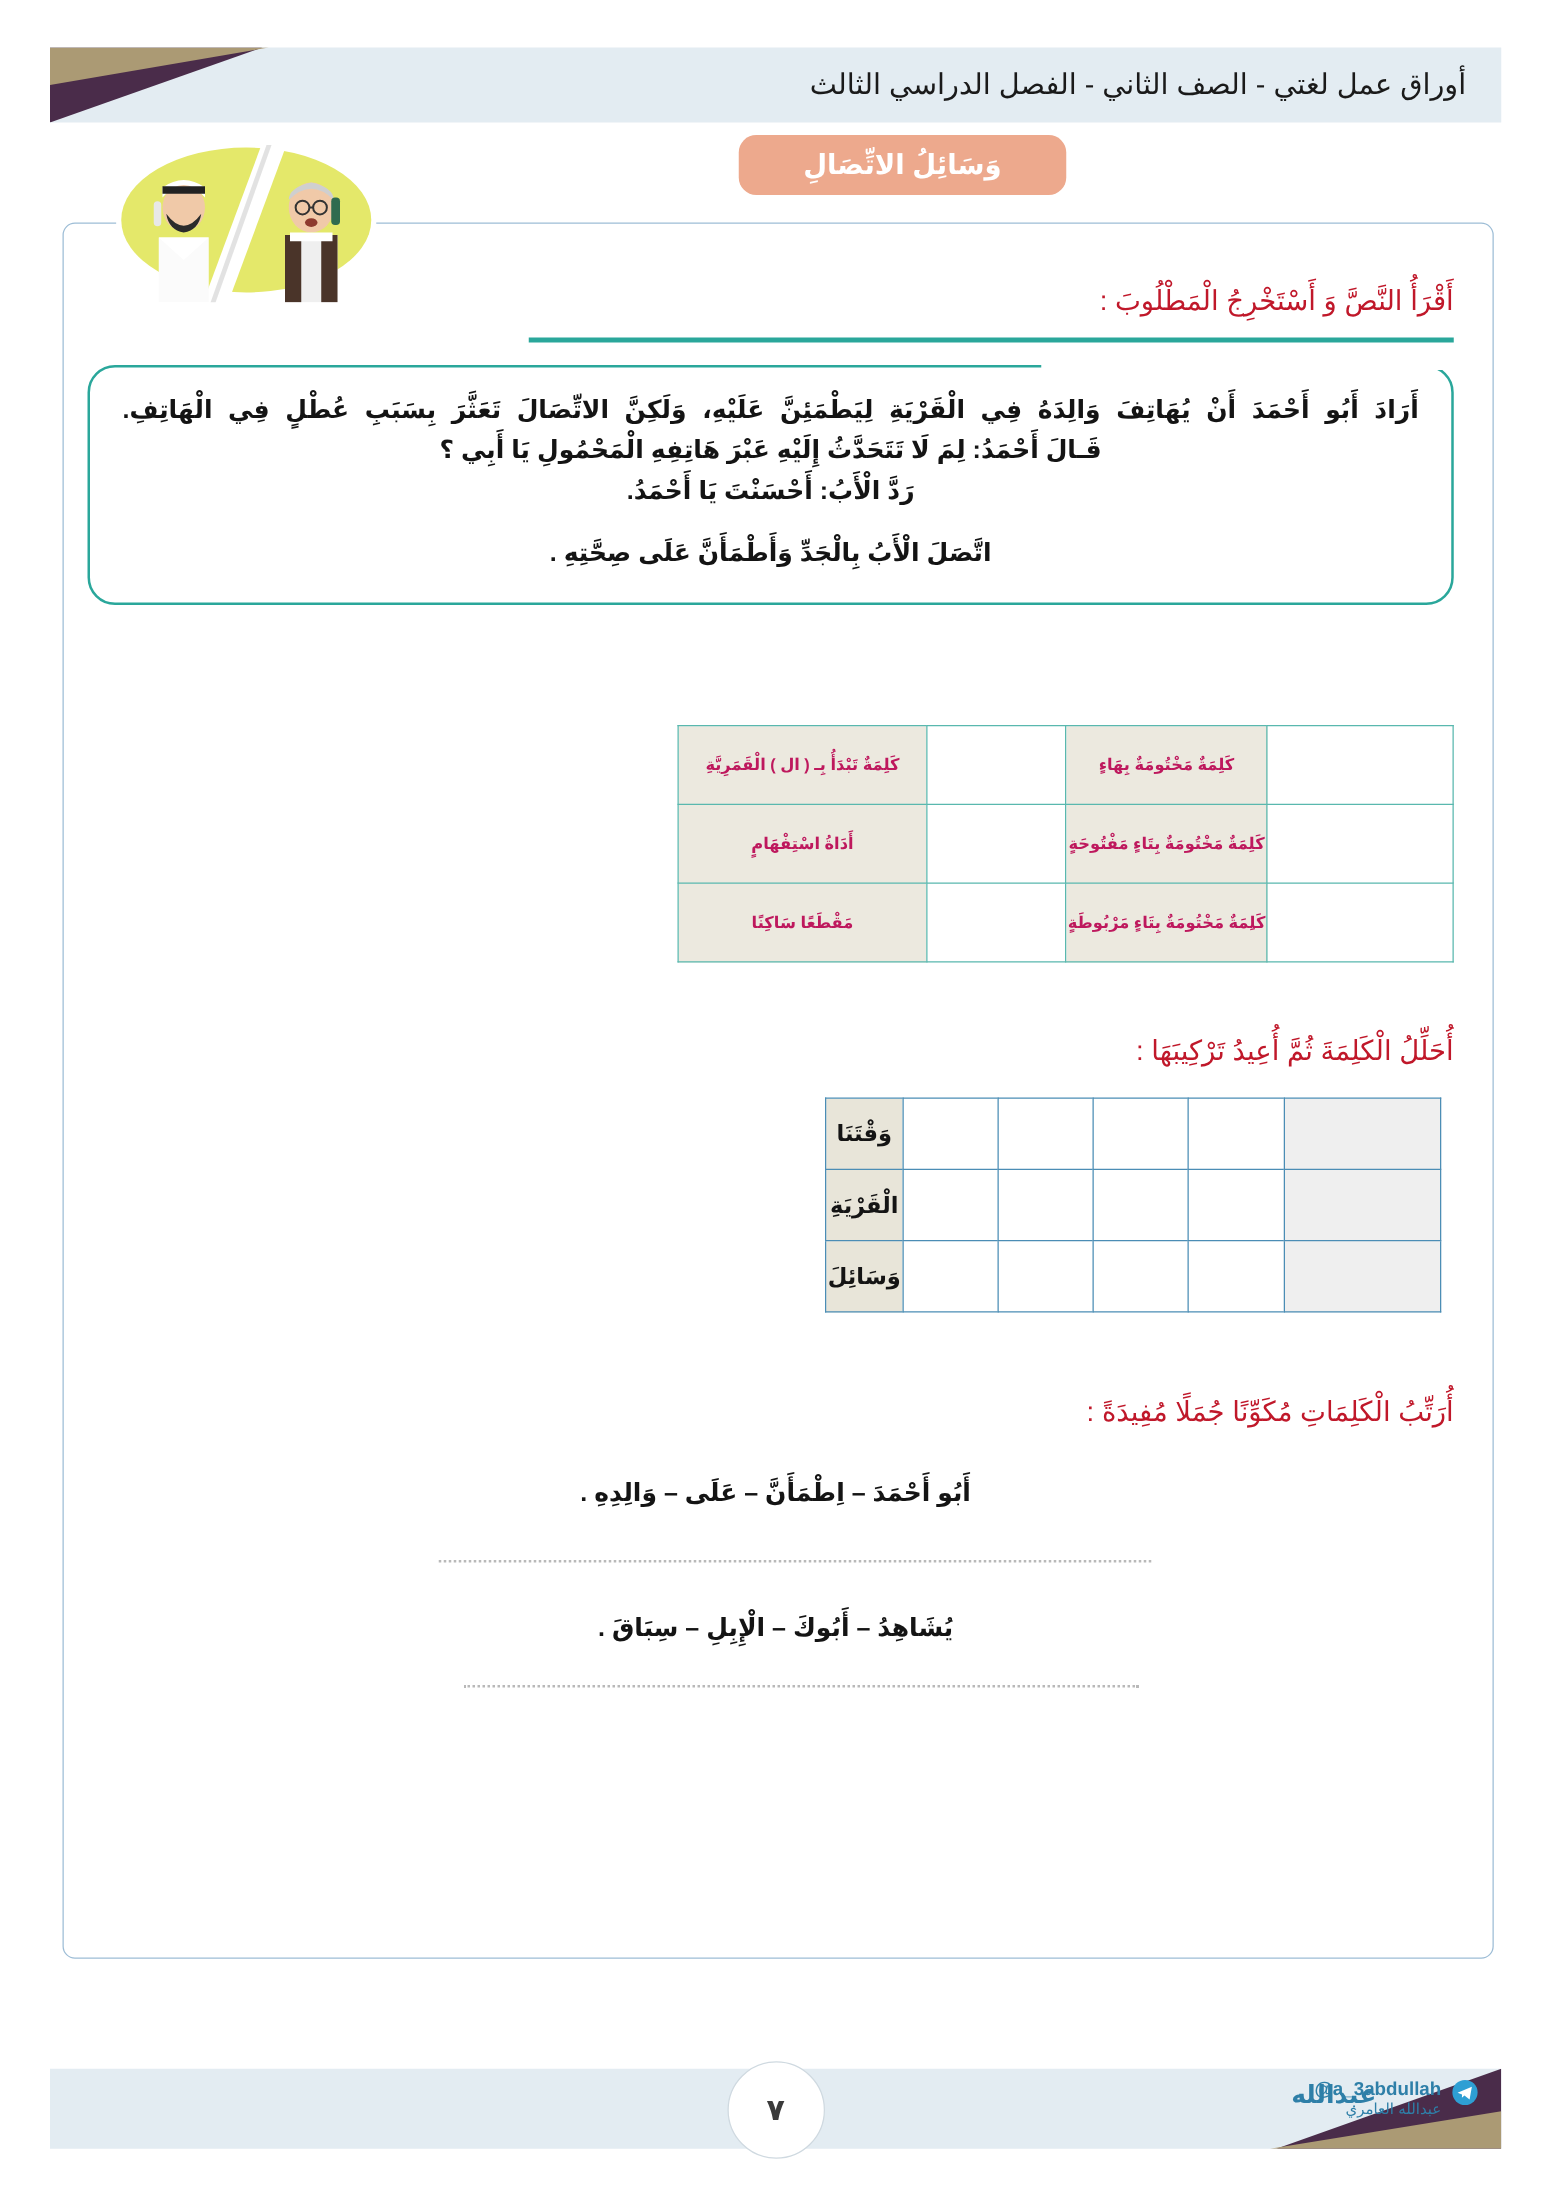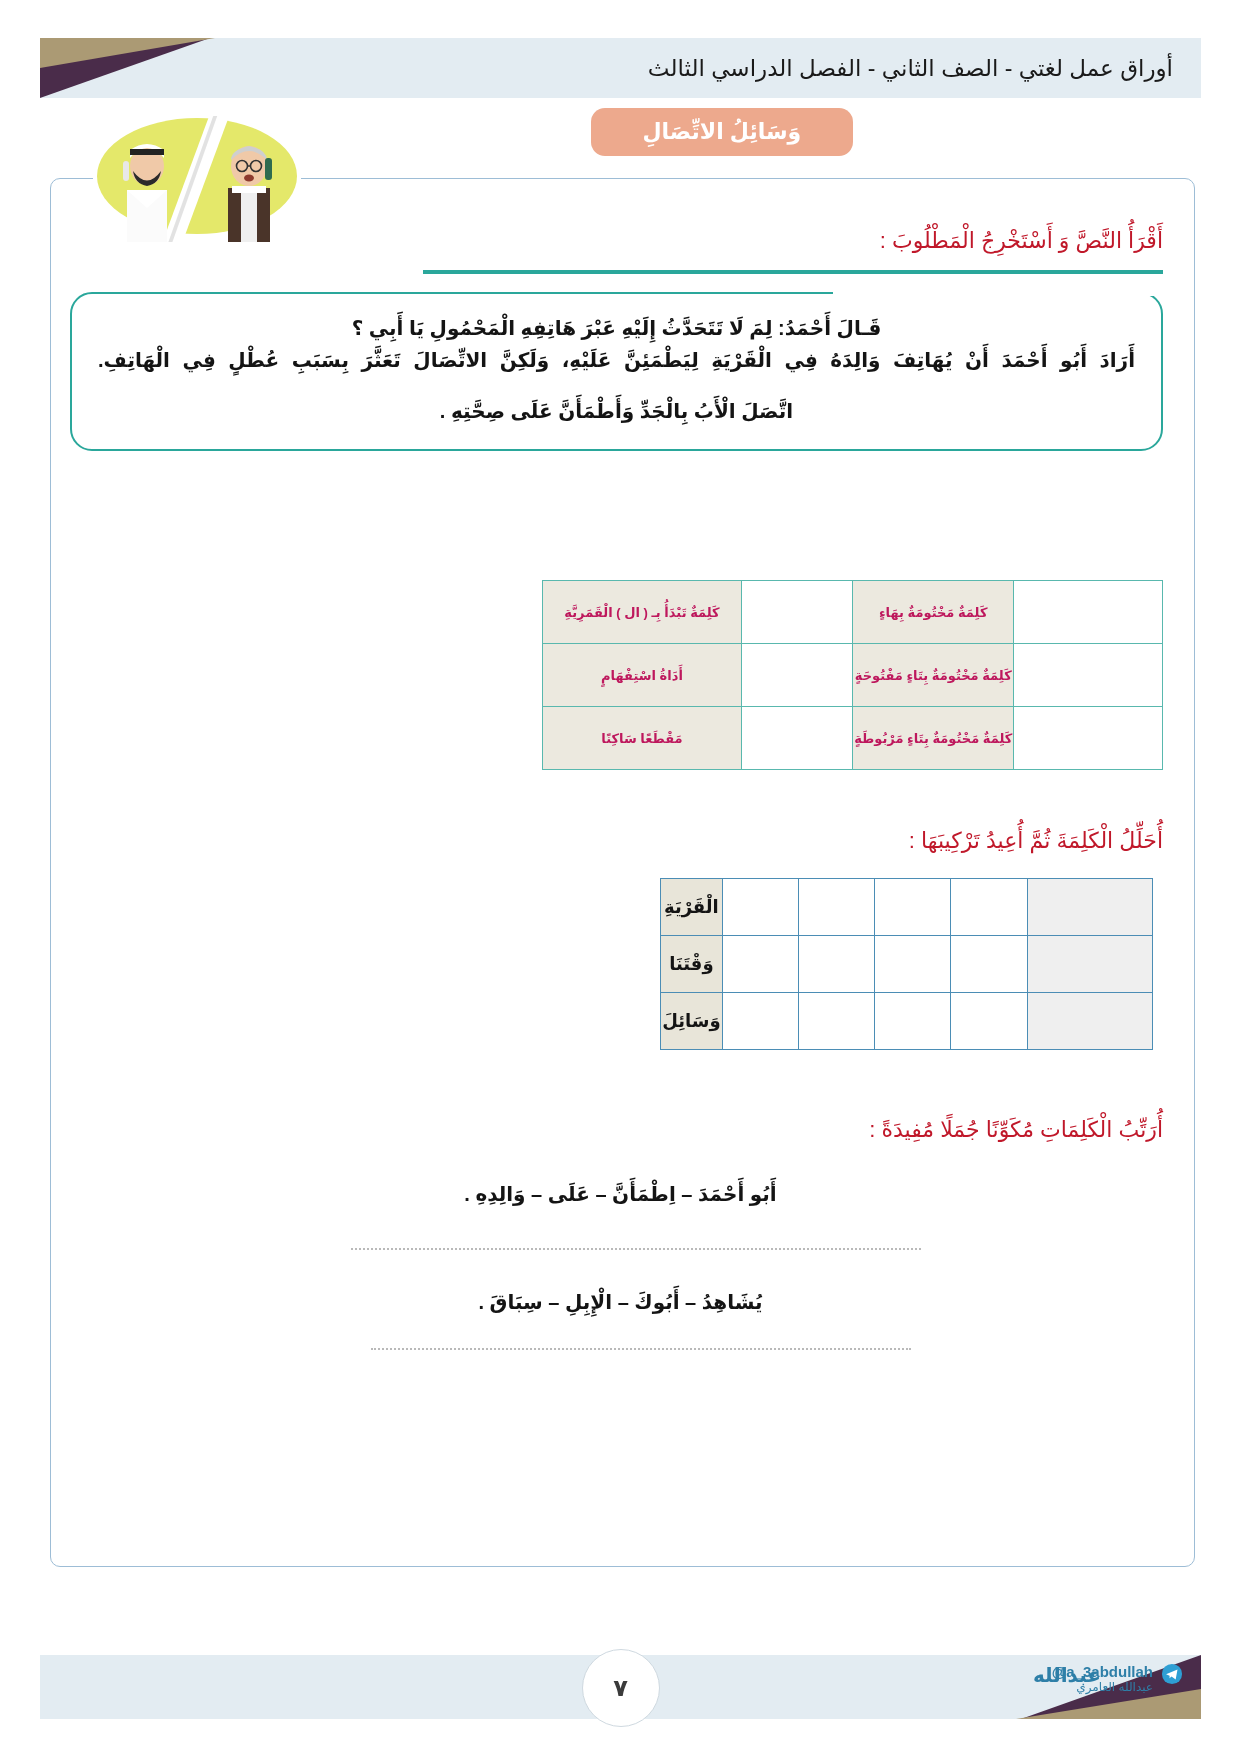--- a/index.html
+++ b/index.html
@@ -314,22 +314,23 @@
         <path d="M34 74 L54 92 L74 74 Z" fill="#ffffff"></path>
       </g>
     </svg>
   </div>
 
   <div class="sect-head" id="head-read">أَقْرَأُ النَّصَّ وَ أَسْتَخْرِجُ الْمَطْلُوبَ :</div>
 
   <div class="green-rule"></div>
 
   <div class="passage-box">
+    <div class="passage-line p-just">أَرَادَ أَبُو أَحْمَدَ أَنْ يُهَاتِفَ وَالِدَهُ فِي الْقَرْيَةِ لِيَطْمَئِنَّ عَلَيْهِ، وَلَكِنَّ الاتِّصَالَ تَعَثَّرَ بِسَبَبِ عُطْلٍ فِي الْهَاتِفِ.</div>
     <div class="passage-line p-center">قَـالَ أَحْمَدُ: لِمَ لَا تَتَحَدَّثُ إِلَيْهِ عَبْرَ هَاتِفِهِ الْمَحْمُولِ يَا أَبِي ؟</div>
-    <div class="passage-line p-just">أَرَادَ أَبُو أَحْمَدَ أَنْ يُهَاتِفَ وَالِدَهُ فِي الْقَرْيَةِ لِيَطْمَئِنَّ عَلَيْهِ، وَلَكِنَّ الاتِّصَالَ تَعَثَّرَ بِسَبَبِ عُطْلٍ فِي الْهَاتِفِ.</div>
+    <div class="passage-line p-center">رَدَّ الْأَبُ: أَحْسَنْتَ يَا أَحْمَدُ.</div>
     <div class="passage-line p-center p-gap">اتَّصَلَ الْأَبُ بِالْجَدِّ وَأَطْمَأَنَّ عَلَى صِحَّتِهِ .</div>
   </div>
   <div class="passage-top-cover"></div>
 
   <table class="table1">
     <tbody>
       <tr>
         <td class="t1-blank t1-c1"></td>
         <td class="t1-label t1-c2">كَلِمَةٌ مَخْتُومَةٌ بِهَاءٍ</td>
         <td class="t1-blank t1-c3"></td>
@@ -353,29 +354,29 @@
   <div class="sect-head" id="head-anal">أُحَلِّلُ الْكَلِمَةَ ثُمَّ أُعِيدُ تَرْكِيبَهَا :</div>
 
   <table class="table2">
     <tbody>
       <tr>
         <td class="t2-wide"></td>
         <td class="t2-cell"></td>
         <td class="t2-cell"></td>
         <td class="t2-cell"></td>
         <td class="t2-cell"></td>
+        <td class="t2-word">وَقْتَنَا</td>
+      </tr>
+      <tr>
+        <td class="t2-wide"></td>
+        <td class="t2-cell"></td>
+        <td class="t2-cell"></td>
+        <td class="t2-cell"></td>
+        <td class="t2-cell"></td>
         <td class="t2-word">الْقَرْيَةِ</td>
-      </tr>
-      <tr>
-        <td class="t2-wide"></td>
-        <td class="t2-cell"></td>
-        <td class="t2-cell"></td>
-        <td class="t2-cell"></td>
-        <td class="t2-cell"></td>
-        <td class="t2-word">وَقْتَنَا</td>
       </tr>
       <tr>
         <td class="t2-wide"></td>
         <td class="t2-cell"></td>
         <td class="t2-cell"></td>
         <td class="t2-cell"></td>
         <td class="t2-cell"></td>
         <td class="t2-word">وَسَائِلَ</td>
       </tr>
     </tbody>

